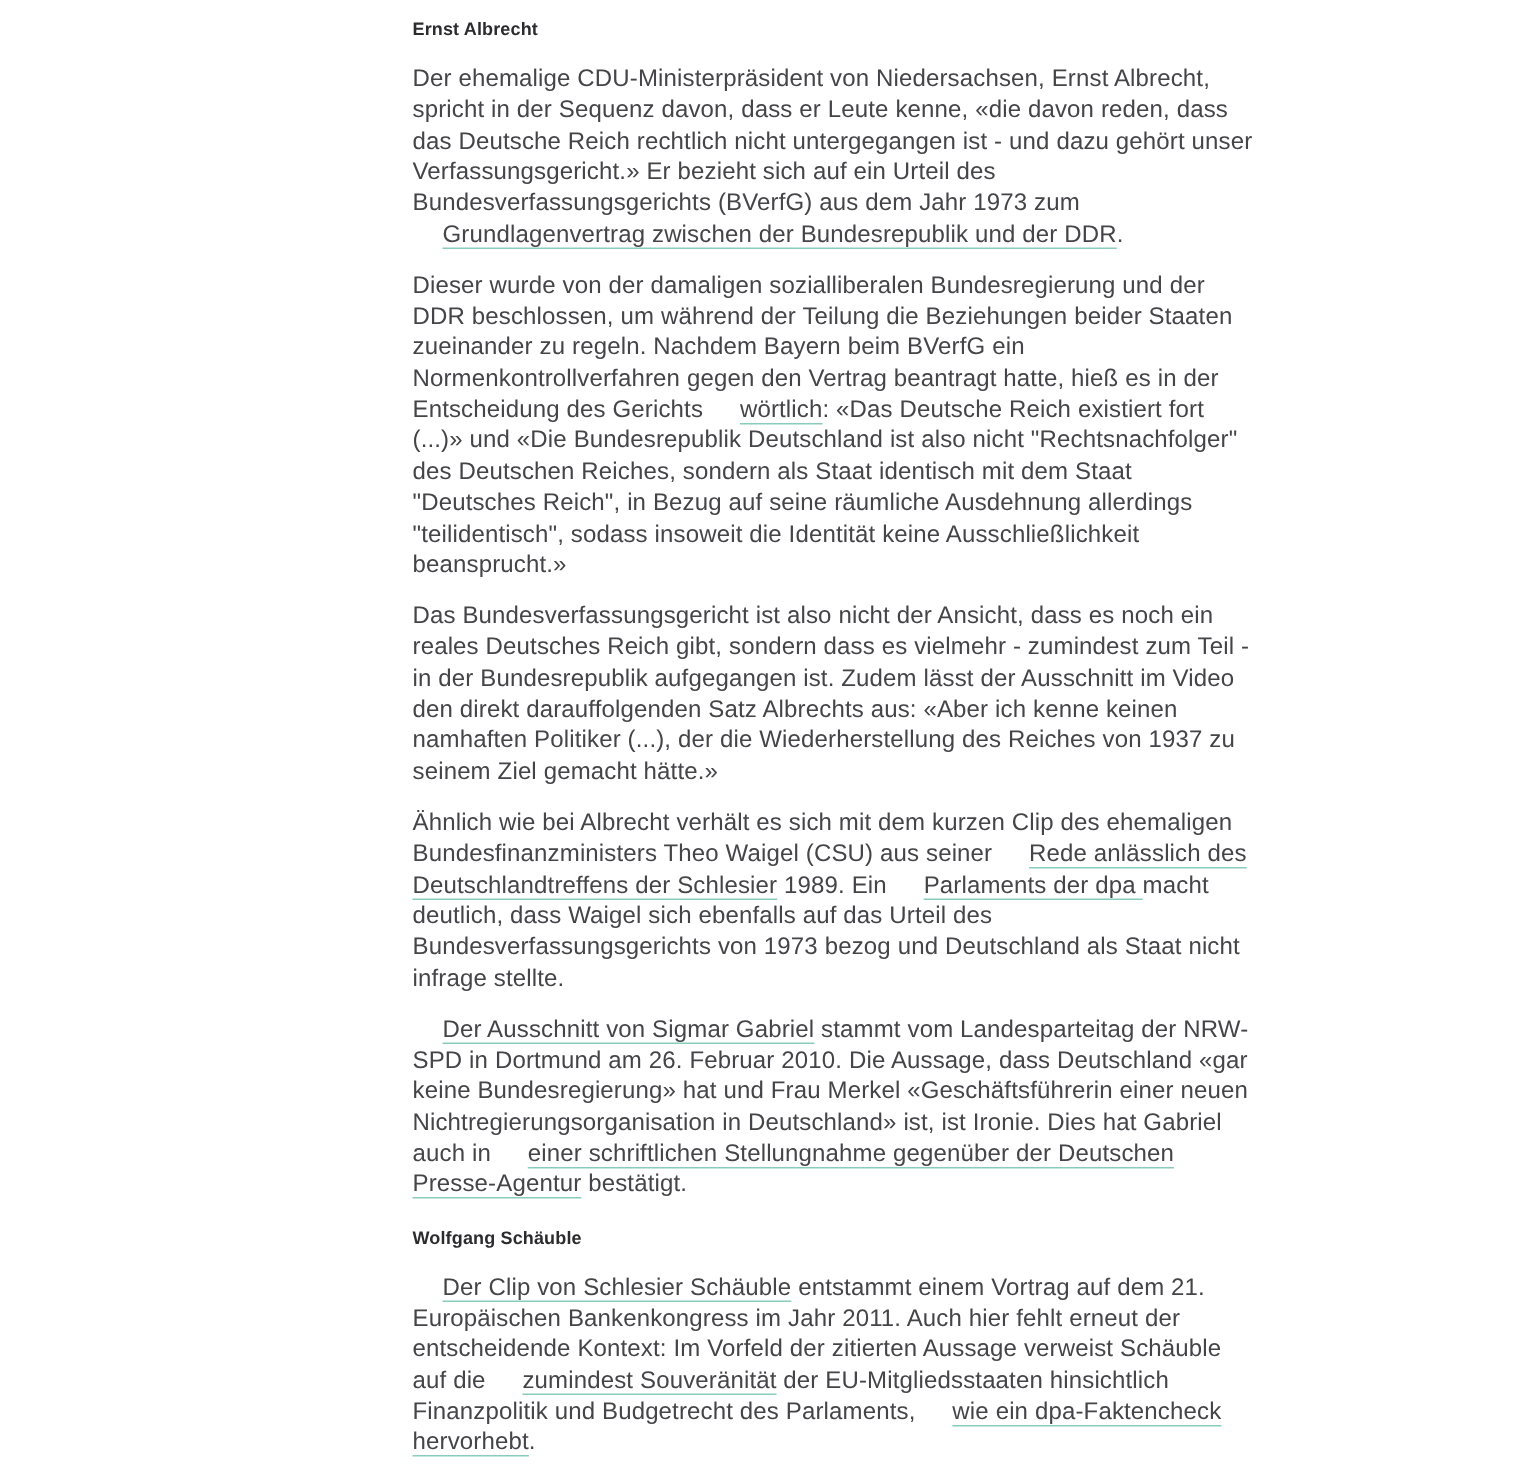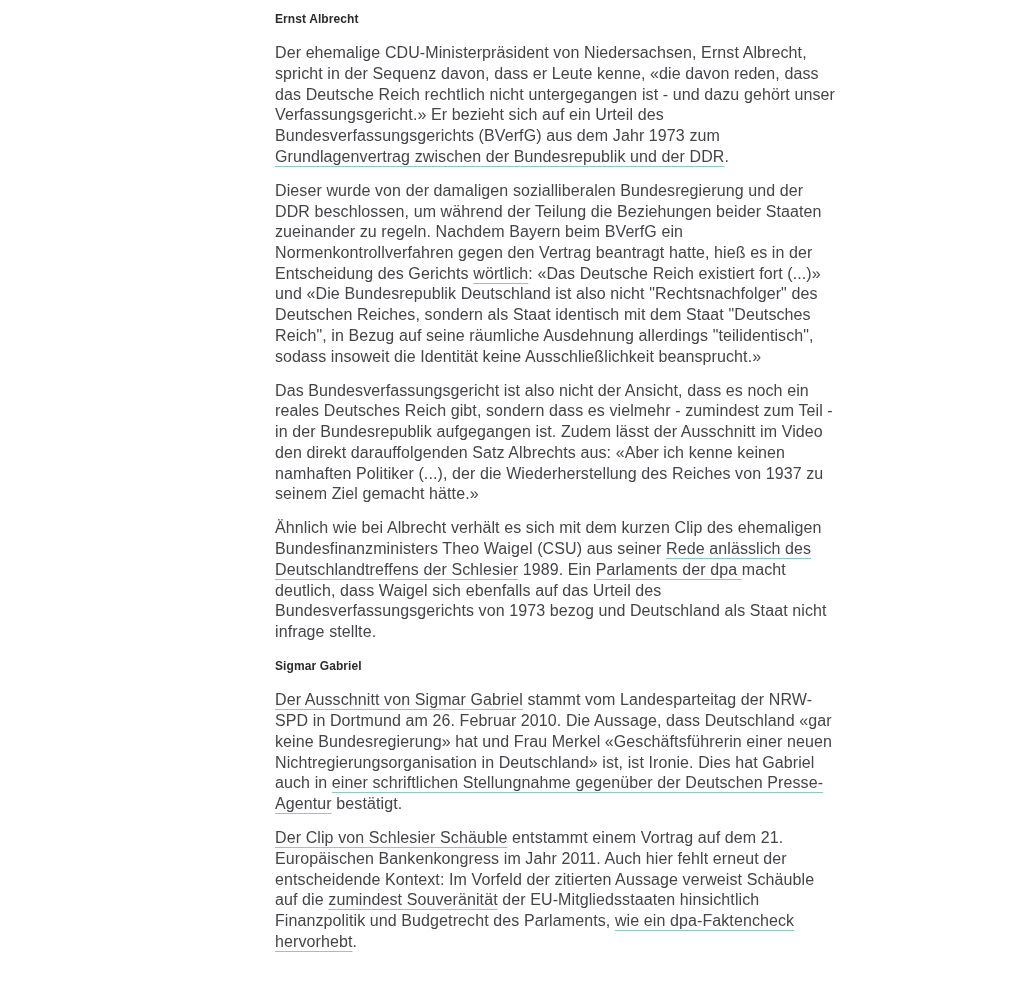--- a/index.html
+++ b/index.html
@@ -43,27 +43,28 @@
   .article p:last-child {
     margin-bottom: 0;
   }
   .article a {
     color: inherit;
     text-decoration: underline;
     text-decoration-color: var(--link-underline);
     text-decoration-thickness: 1px;
     text-underline-offset: 3.5px;
     cursor: pointer;
+    margin-left: 20px;
   }
 </style>
 </head>
 <body>
 
 <div class="article">
     <h3>Ernst Albrecht</h3>
     <p>Der ehemalige CDU-Ministerpräsident von Niedersachsen, Ernst Albrecht, spricht in der Sequenz davon, dass er Leute kenne, «die davon reden, dass das Deutsche Reich rechtlich nicht untergegangen ist - und dazu gehört unser Verfassungsgericht.» Er bezieht sich auf ein Urteil des Bundesverfassungsgerichts (BVerfG) aus dem Jahr 1973 zum <a>Grundlagenvertrag zwischen der Bundesrepublik und der DDR</a>.</p>
     <p>Dieser wurde von der damaligen sozialliberalen Bundesregierung und der DDR beschlossen, um während der Teilung die Beziehungen beider Staaten zueinander zu regeln. Nachdem Bayern beim BVerfG ein Normenkontrollverfahren gegen den Vertrag beantragt hatte, hieß es in der Entscheidung des Gerichts <a>wörtlich</a>: «Das Deutsche Reich existiert fort (...)» und «Die Bundesrepublik Deutschland ist also nicht "Rechtsnachfolger" des Deutschen Reiches, sondern als Staat identisch mit dem Staat "Deutsches Reich", in Bezug auf seine räumliche Ausdehnung allerdings "teilidentisch", sodass insoweit die Identität keine Ausschließlichkeit beansprucht.»</p>
     <p>Das Bundesverfassungsgericht ist also nicht der Ansicht, dass es noch ein reales Deutsches Reich gibt, sondern dass es vielmehr - zumindest zum Teil - in der Bundesrepublik aufgegangen ist. Zudem lässt der Ausschnitt im Video den direkt darauffolgenden Satz Albrechts aus: «Aber ich kenne keinen namhaften Politiker (...), der die Wiederherstellung des Reiches von 1937 zu seinem Ziel gemacht hätte.»</p>
     <p>Ähnlich wie bei Albrecht verhält es sich mit dem kurzen Clip des ehemaligen Bundesfinanzministers Theo Waigel (CSU) aus seiner <a>Rede anlässlich des Deutschlandtreffens der Schlesier</a> 1989. Ein <a>Parlaments der dpa </a>macht deutlich, dass Waigel sich ebenfalls auf das Urteil des Bundesverfassungsgerichts von 1973 bezog und Deutschland als Staat nicht infrage stellte.</p>
-    <h3>Sigmar Gabriel</h3>
     <p><a>Der Ausschnitt von Sigmar Gabriel</a> stammt vom Landesparteitag der NRW-SPD in Dortmund am 26. Februar 2010. Die Aussage, dass Deutschland «gar keine Bundesregierung» hat und Frau Merkel «Geschäftsführerin einer neuen Nichtregierungsorganisation in Deutschland» ist, ist Ironie. Dies hat Gabriel auch in <a>einer schriftlichen Stellungnahme gegenüber der Deutschen Presse-Agentur</a> bestätigt.</p>
+    <h3>Wolfgang Schäuble</h3>
     <p><a>Der Clip von Schlesier Schäuble</a> entstammt einem Vortrag auf dem 21. Europäischen Bankenkongress im Jahr 2011. Auch hier fehlt erneut der entscheidende Kontext: Im Vorfeld der zitierten Aussage verweist Schäuble auf die <a>zumindest Souveränität</a> der EU-Mitgliedsstaaten hinsichtlich Finanzpolitik und Budgetrecht des Parlaments, <a>wie ein dpa-Faktencheck hervorhebt</a>.</p>
   </div>
 
 </body></html>

